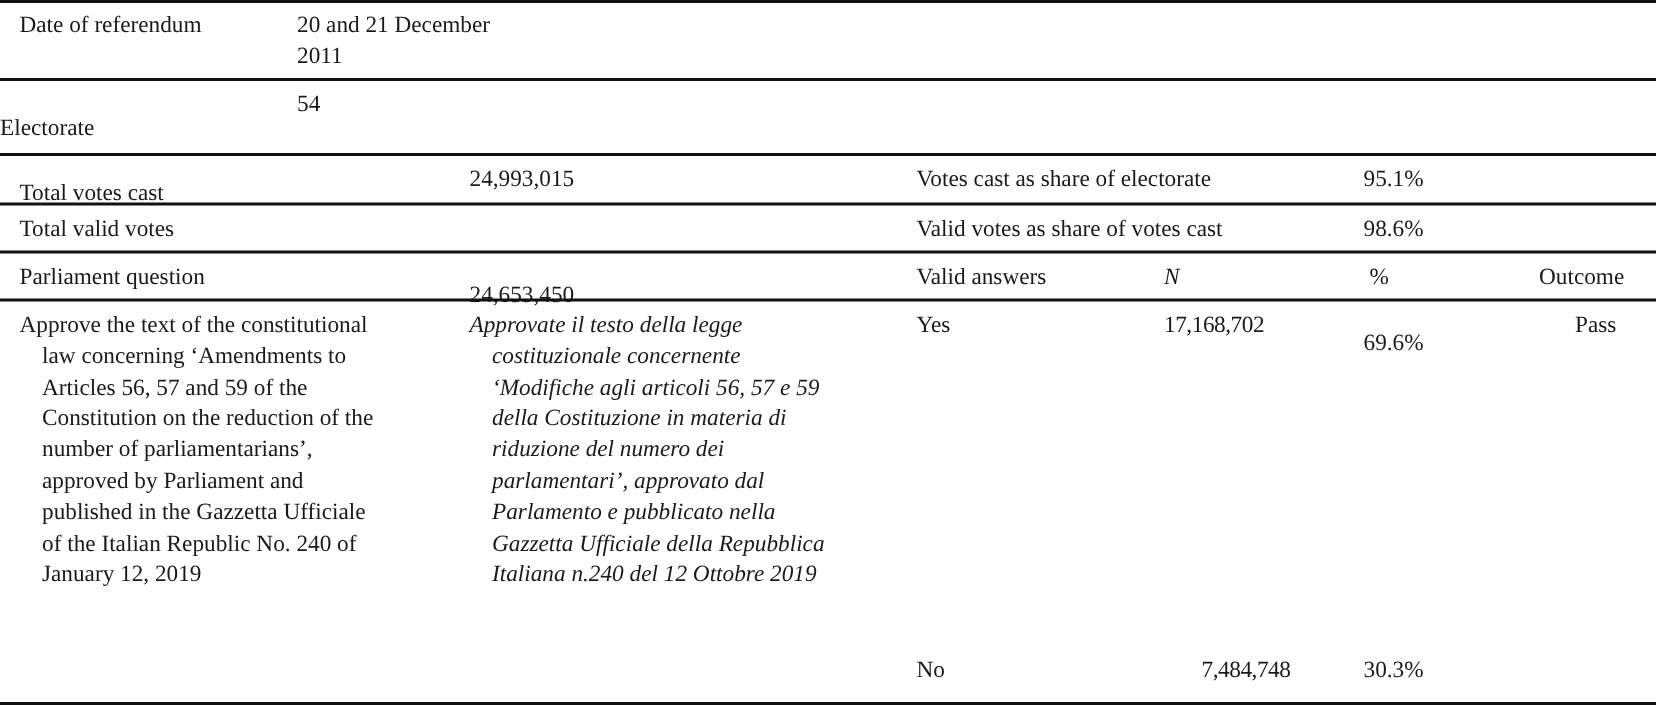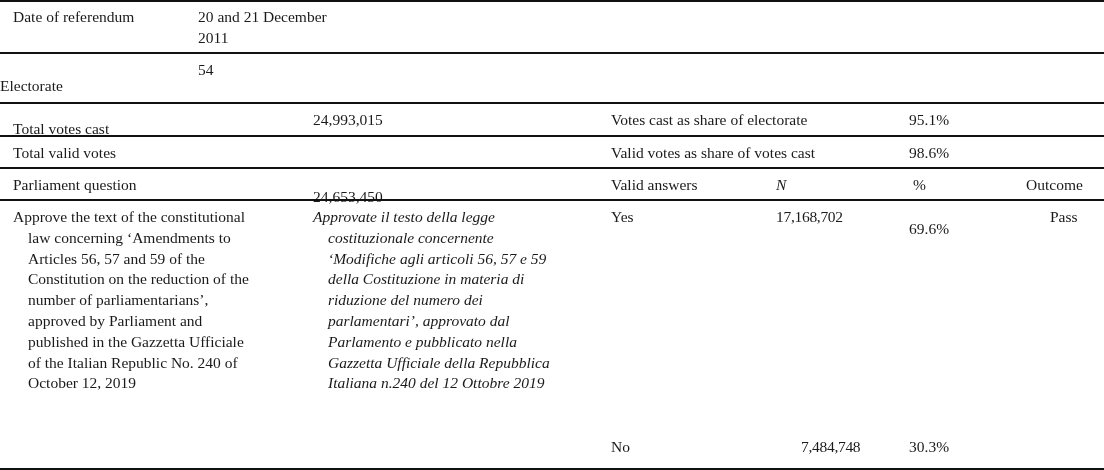--- a/index.html
+++ b/index.html
@@ -46,21 +46,21 @@
   <div class="hline" style="top:167px;"></div>
 
   <div class="t" style="left:13px; top:175px;">Parliament question</div>
   <div class="t" style="left:611px; top:175px;">Valid answers</div>
   <div class="t it" style="left:776px; top:175px;">N</div>
   <div class="t" style="left:913px; top:175px;">%</div>
   <div class="t" style="left:1026px; top:175px;">Outcome</div>
 
   <div class="hline" style="top:199px;"></div>
 
-  <div class="wrap hang" style="left:13px; top:207px; width:232px;">Approve the text of the constitutional law concerning ‘Amendments to Articles 56, 57 and 59 of the Constitution on the reduction of the number of parliamentarians’, approved by Parliament and published in the Gazzetta Ufficiale of the Italian Republic No. 240 of October 12, 2019</div>
+  <div class="wrap hang" style="left:13px; top:207px; width:232px;">Approve the text of the constitutional law concerning ‘Amendments to Articles 56, 57 and 59 of the Constitution on the reduction of the number of parliamentarians’, approved by Parliament and published in the Gazzetta Ufficiale of the Italian Republic No. 240 of January 12, 2019</div>
   <div class="wrap hang it" style="left:313px; top:207px; width:228px;">Approvate il testo della legge costituzionale concernente ‘Modifiche agli articoli 56, 57 e 59 della Costituzione in materia di riduzione del numero dei parlamentari’, approvato dal Parlamento e pubblicato nella Gazzetta Ufficiale della Repubblica Italiana n.240 del 12 Ottobre 2019</div>
 
   <div class="t" style="left:611px; top:207px;text-align:right;">Yes</div>
   <div class="t" style="left:776px; top:207px; letter-spacing:-0.3px;">17,168,702</div>
   <div class="t" style="left:909px; top:207px;margin-top:12px;">69.6%</div>
   <div class="t" style="left:1026px; top:207px;margin-left:24px;">Pass</div>
 
   <div class="t" style="left:611px; top:437px;">No</div>
   <div class="t" style="left:776px; top:437px; letter-spacing:-0.3px;margin-left:25px;">7,484,748</div>
   <div class="t" style="left:909px; top:437px;">30.3%</div>

